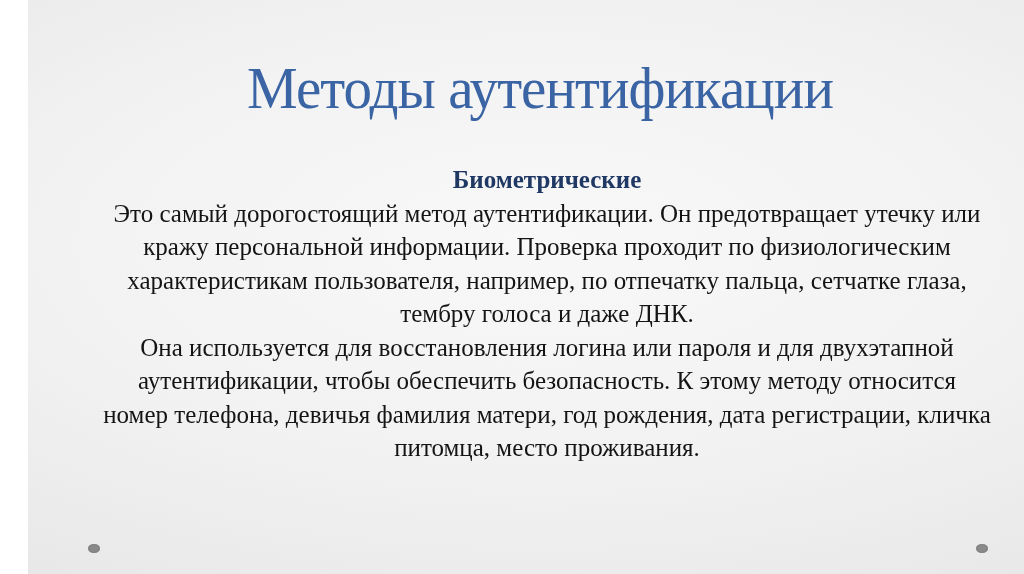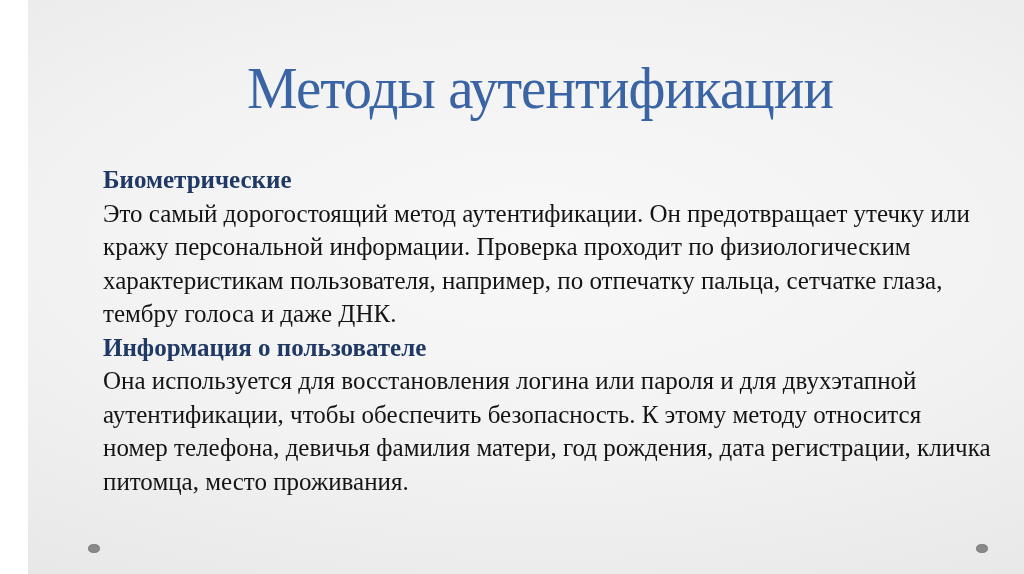--- a/index.html
+++ b/index.html
@@ -32,21 +32,21 @@
   }
 
   .slide-content {
     position: absolute;
     top: 163px;
     left: 75px;
     width: 888px;
     font-size: 25px;
     line-height: 33.5px;
     color: #141414;
-    text-align: left;
+    text-align: center;
   }
 
   .section-heading {
     font-weight: bold;
     color: #1f3864;
   }
 
   .section-text {
     color: #141414;
     font-family: Liberation Serif, serif;
@@ -71,21 +71,20 @@
   <h1 class="slide-title">Методы аутентификации</h1>
 
   <div class="slide-content">
 
     <div class="section">
       <div class="section-heading">Биометрические</div>
       <div class="section-text">Это самый дорогостоящий метод аутентификации. Он предотвращает утечку или кражу персональной информации. Проверка проходит по физиологическим характеристикам пользователя, например, по отпечатку пальца, сетчатке глаза, тембру голоса и даже ДНК.</div>
     </div>
 
     <div class="section">
-      <div class="section-heading">Информация о пользователе</div>
       <div class="section-text">Она используется для восстановления логина или пароля и для двухэтапной аутентификации, чтобы обеспечить безопасность. К этому методу относится номер телефона, девичья фамилия матери, год рождения, дата регистрации, кличка питомца, место проживания.</div>
     </div>
 
   </div>
 
   <span class="nav-dot nav-dot-left"></span>
   <span class="nav-dot nav-dot-right"></span>
 
 </div>
 

